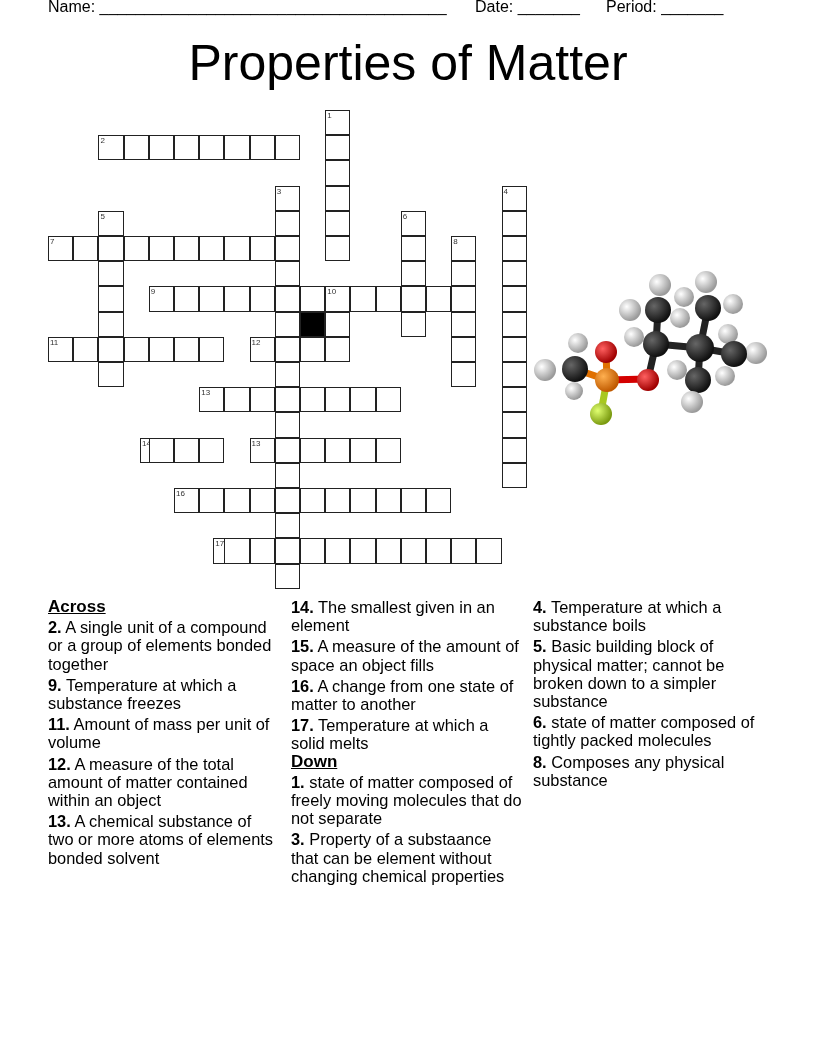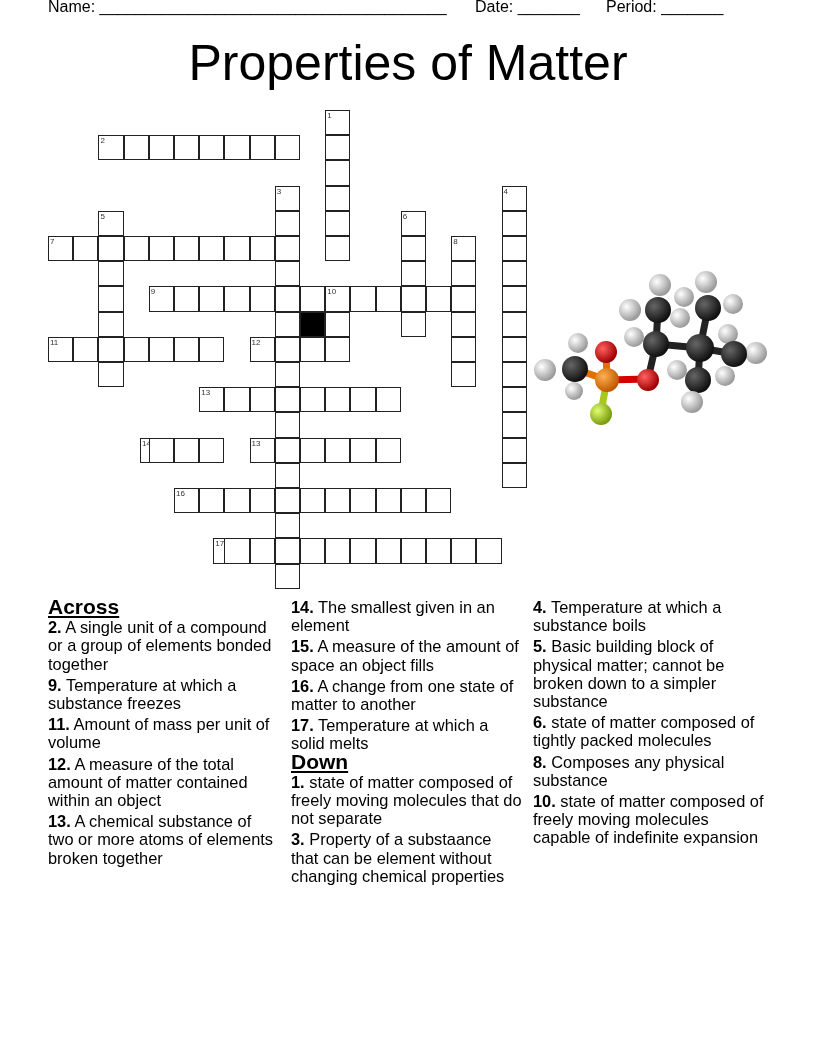--- a/index.html
+++ b/index.html
@@ -8,21 +8,21 @@
   .hdr { position:absolute; top:-2px; font-size:16px; white-space:pre; }
   #title { position:absolute; left:0; width:816px; top:34px; text-align:center;
            font-size:50px; line-height:58px; }
   #grid { position:absolute; left:48px; top:110px; }
   .cell { position:absolute; width:25.2px; height:25.2px; box-sizing:border-box;
           border:1.3px solid #222; background:#fff; }
   .cell.black { background:#000; }
   .cell .num { position:absolute; left:1px; top:0px; font-size:8px; line-height:9px; color:#333; }
   #molecule { position:absolute; left:530px; top:262px; width:240px; height:176px; }
   .col { position:absolute; top:598px; width:232px; font-size:16.4px; line-height:18.2px; }
-  .col .sec { font-weight:bold; text-decoration:underline; font-size:21px; margin-bottom:2px; display:block;}
+  .col .sec { font-weight:bold; text-decoration:underline; font-size:17px; margin-bottom:2px; display:block;}
   .clue { margin-bottom:3px; }
   .clue b { font-weight:bold; }
 </style>
 </head>
 <body>
 
 <div class="hdr" style="left:48px">Name: _______________________________________</div>
 <div class="hdr" style="left:475px">Date: _______</div>
 <div class="hdr" style="left:606px">Period: _______</div>
 
@@ -255,32 +255,31 @@
     <circle cx="162" cy="140" r="11" fill="url(#gH)"></circle>
   </g>
 </svg>
 
 <div class="col" style="left:48px">
   <span class="sec">Across</span>
   <div class="clue"><b>2.</b> <span>A single unit of a compound or a group of elements bonded together</span></div>
   <div class="clue"><b>9.</b> <span>Temperature at which a substance freezes</span></div>
   <div class="clue"><b>11.</b> <span>Amount of mass per unit of volume</span></div>
   <div class="clue"><b>12.</b> <span>A measure of the total amount of matter contained within an object</span></div>
-  <div class="clue"><b>13.</b> <span>A chemical substance of two or more atoms of elements broken together</span></div>
+  <div class="clue"><b>13.</b> <span>A chemical substance of two or more atoms of elements bonded solvent</span></div>
 </div>
 
 <div class="col" style="left:291px">
   <div class="clue"><b>14.</b> <span>The smallest given in an element</span></div>
   <div class="clue"><b>15.</b> <span>A measure of the amount of space an object fills</span></div>
   <div class="clue"><b>16.</b> <span>A change from one state of matter to another</span></div>
   <div class="clue" style="margin-bottom:0"><b>17.</b> <span>Temperature at which a solid melts</span></div>
   <span class="sec">Down</span>
   <div class="clue"><b>1.</b> <span>state of matter composed of freely moving molecules that do not separate</span></div>
   <div class="clue"><b>3.</b> <span>Property of a substaance that can be element without changing chemical properties</span></div>
 </div>
 
 <div class="col" style="left:533px">
   <div class="clue"><b>4.</b> <span>Temperature at which a substance boils</span></div>
   <div class="clue"><b>5.</b> <span>Basic building block of physical matter; cannot be broken down to a simpler substance</span></div>
   <div class="clue"><b>6.</b> <span>state of matter composed of tightly packed molecules</span></div>
   <div class="clue"><b>8.</b> <span>Composes any physical substance</span></div>
-  <div class="clue"><b>10.</b> <span>state of matter composed of freely moving molecules capable of indefinite expansion</span></div>
 </div>
 
 </body></html>

